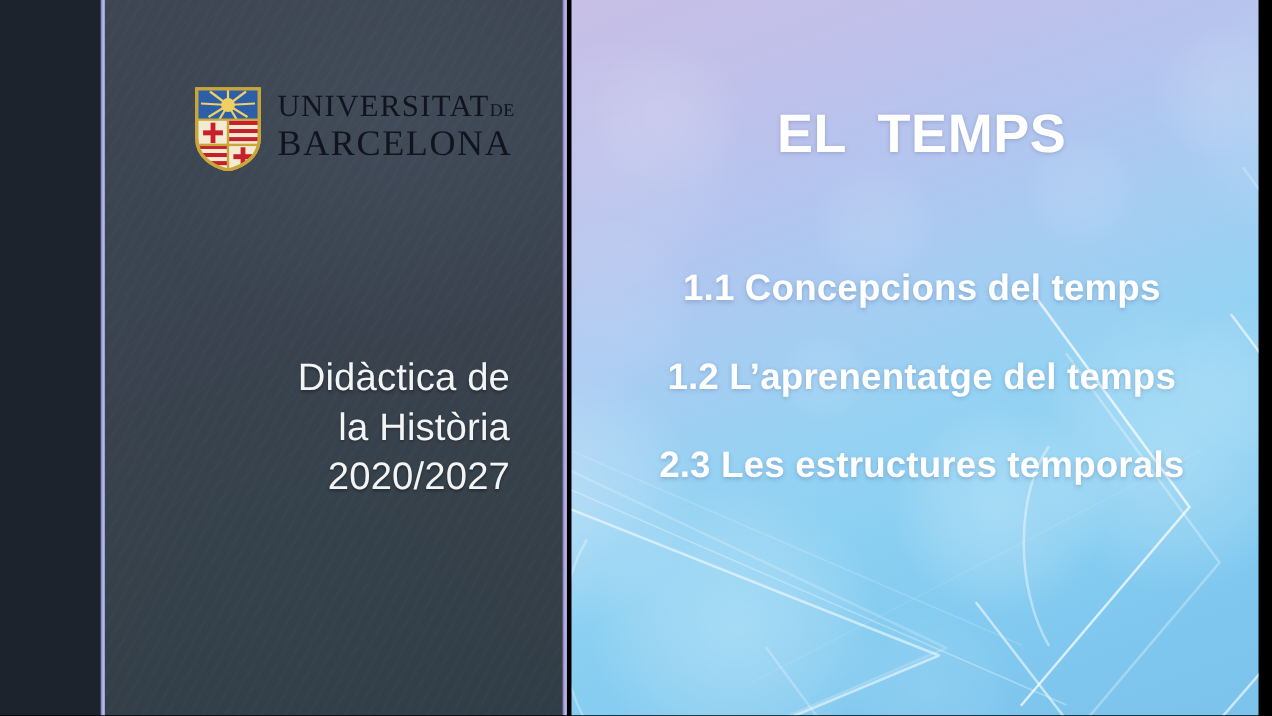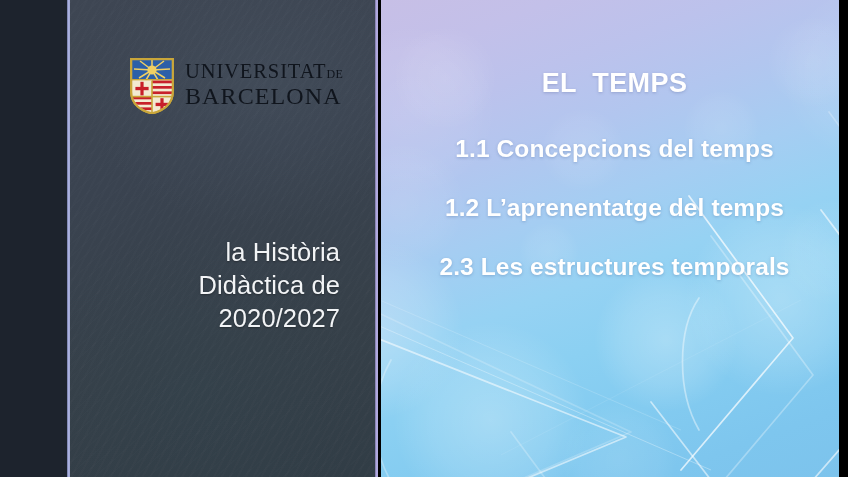--- a/index.html
+++ b/index.html
@@ -109,33 +109,34 @@
   .stage-svg { position:absolute; inset:0; width:467px; height:477px; display:block; }
 
   
   .content {
     position:absolute; inset:0;
     color:#ffffff;
     text-align:center;
   }
   .heading {
     position:absolute; left:0; right:0; top:68px;
-    font-size:27px;
+    font-size:36px;
     font-weight:bold;
     letter-spacing:.4px;
     white-space:pre;
     text-shadow:0 1px 3px rgba(90,100,150,0.35);
   }
   .bullet {
     position:absolute; left:0; right:0;
     font-size:24.5px;
     font-weight:bold;
     letter-spacing:.1px;
     line-height:1.22;
     text-shadow:0 1px 3px rgba(80,110,160,0.38);
+    margin-top:44px;
   }
   .b1 { top:134px; }
   .b2 { top:193px; }
   .b3 { top:252px; }
 </style>
 </head>
 <body>
 
 <div id="slide">
 
@@ -195,22 +196,22 @@
         </g>
         <path d="M1.2 1.2 H42.8 V34 C42.8 46.6 32.4 52.9 22 55.4 C11.6 52.9 1.2 46.6 1.2 34 Z" fill="none" stroke="#c9a63a" stroke-width="2.2"></path>
       </svg>
       <div class="wordmark">
         <div class="wm-line1"><span>UNIVERSITAT</span><span class="de">DE</span></div>
         <div class="wm-line2">BARCELONA</div>
       </div>
     </div>
 
     <div class="course-title">
+      <div>Didàctica de</div>
       <div>la Història</div>
-      <div>Didàctica de</div>
       <div>2020/2027</div>
     </div>
 
     <div class="panel-rule"></div>
   </div>
 
   <div class="stage">
     <svg class="stage-svg" viewBox="0 0 467 477">
       <defs>
         <radialGradient id="bok" cx="50%" cy="50%" r="50%">

